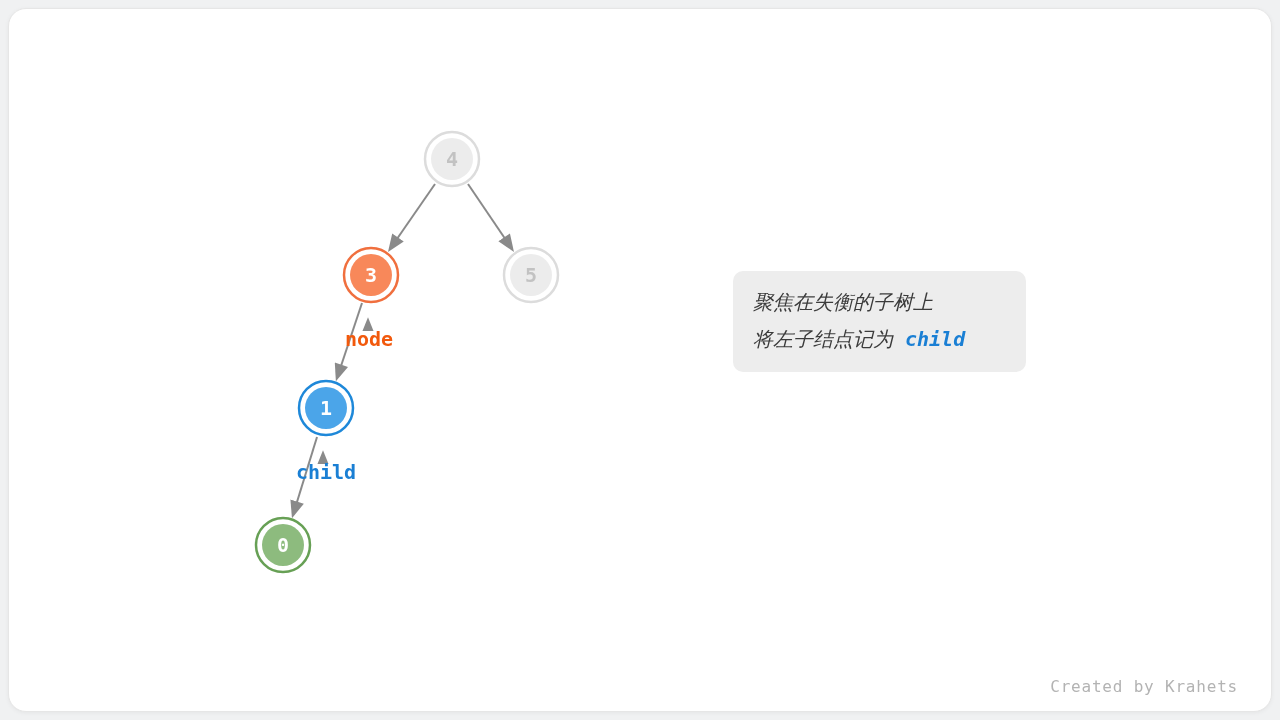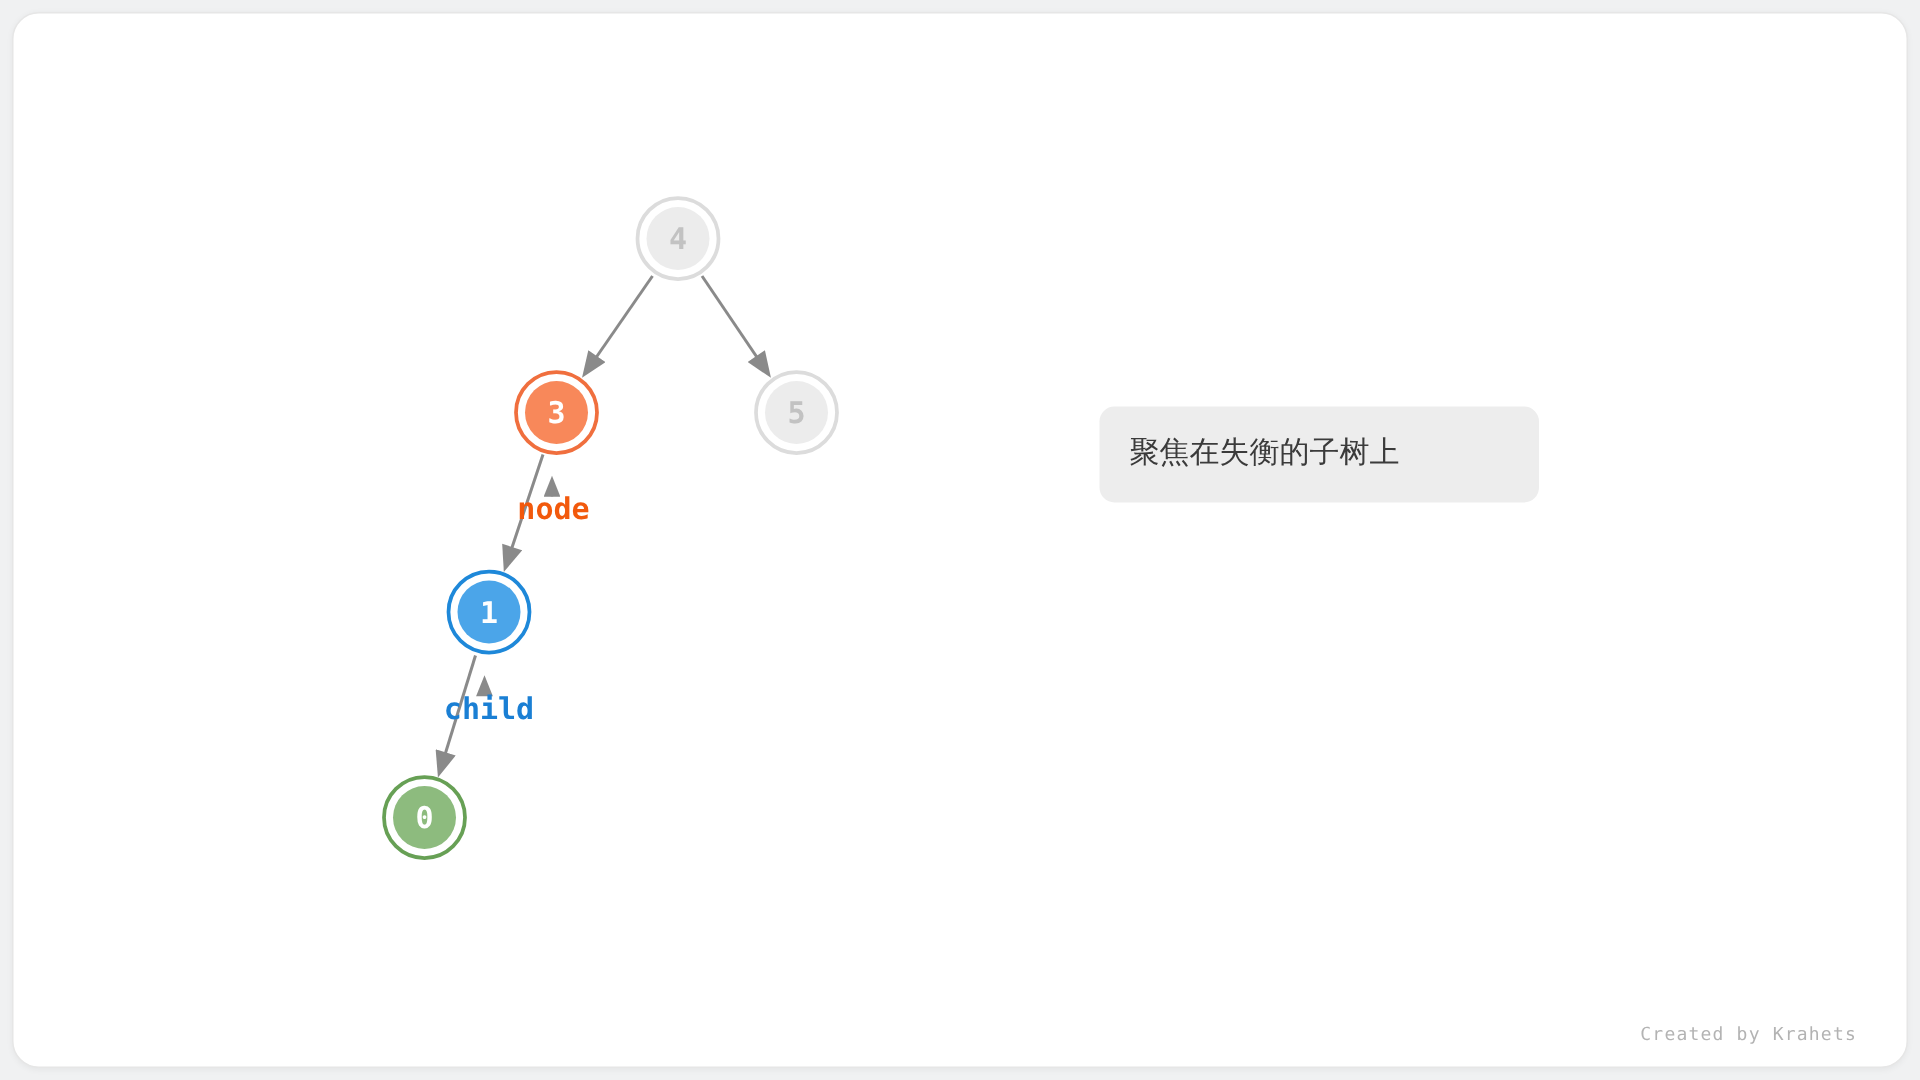--- a/index.html
+++ b/index.html
@@ -35,38 +35,39 @@
     text-anchor:middle;
   }
   .note {
     position:absolute;
     left:733px; top:271px;
     width:293px;
     box-sizing:border-box;
     background:#ededed;
     border-radius:10px;
     padding:13px 20px 14px 20px;
+    font-style:italic;
   }
   .note-line {
     font-size:20px;
     line-height:37px;
     color:#3b3b3b;
     white-space:nowrap;
   }
   .code {
     font-family:"DejaVu Sans Mono", monospace;
     font-weight:bold;
     font-size:20px;
     margin-left:12px;
   }
   .credit {
     position:absolute;
     right:42px; bottom:24px;
     font-family:"DejaVu Sans Mono", monospace;
-    font-size:12px;
+    font-size:16px;
     letter-spacing:0.8px;
     color:#b3b3b3;
   }
 </style>
 </head>
 <body>
 
 <div class="card"></div>
 
 <svg class="tree" width="1280" height="720" viewBox="0 0 1280 720">
@@ -119,15 +120,18 @@
   </g>
 
   <text class="pointer-label" x="369" y="346" fill="#f2590c">node</text>
   <text class="pointer-label" x="326" y="479" fill="#1a7fd4">child</text>
 </svg>
 
 <div class="note">
   <div class="note-line">
     <span>聚焦在失衡的子树上</span>
   </div>
+  <div class="note-line">
+    <span>将左子结点记为</span><span class="code" style="color: rgb(26, 127, 212);">child</span>
+  </div>
 </div>
 
 <div class="credit">Created by Krahets</div>
 
 </body></html>

